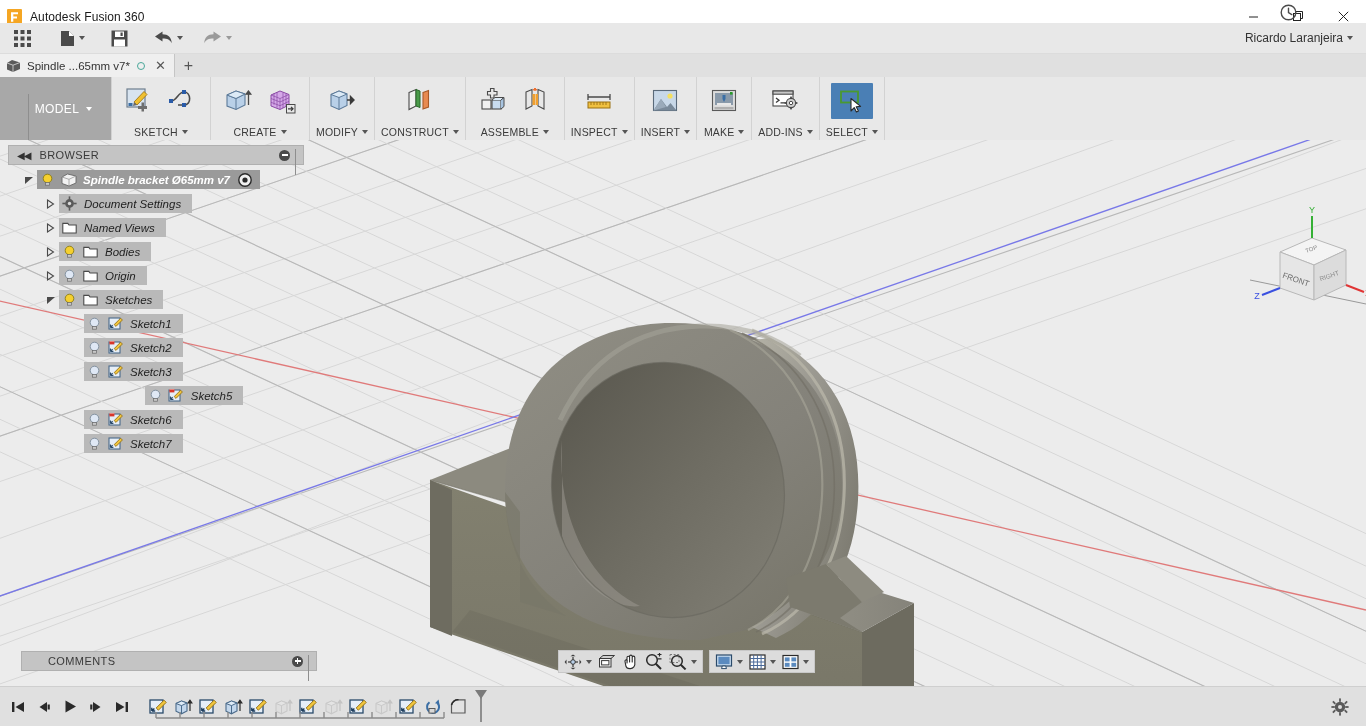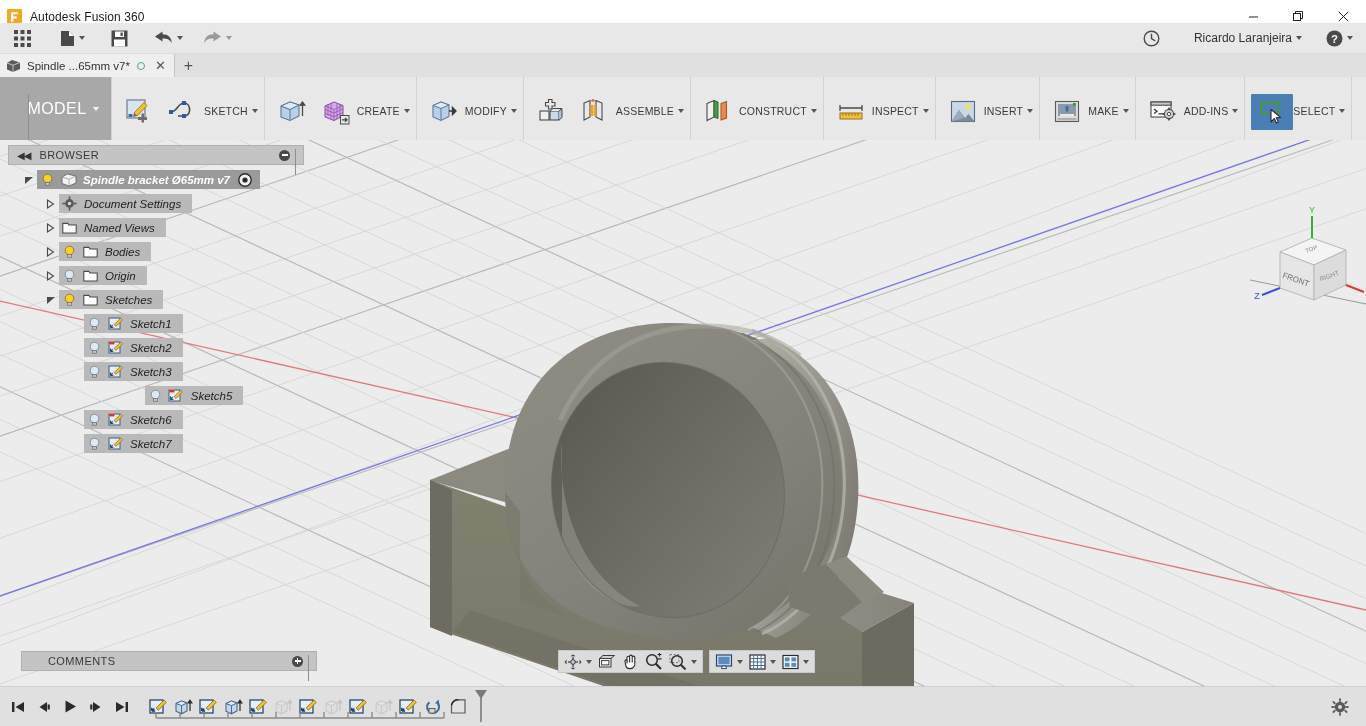--- a/index.html
+++ b/index.html
@@ -38,21 +38,21 @@
     border-bottom: 1px solid #dcdcdc;
   }
   .qat-item {
     display: flex; align-items: center; justify-content: center;
     height: 26px; padding: 0 5px; margin-left: 3px; cursor: default;
   }
   .caret { width: 0; height: 0; border-left: 3.5px solid transparent;
            border-right: 3.5px solid transparent; border-top: 4px solid #555;
            margin-left: 4px; }
   .caret.white { border-top-color: #fff; }
-  .qat-right { margin-left: auto; display: flex; align-items: center; padding-right: 8px; }
+  .qat-right { margin-left: auto; display: flex; align-items: center; padding-right: 8px; flex-direction: column; }
   .user-name { font-size: 12px; color: #333; }
 
   
   .tabbar {
     position: absolute; top: 54px; left: 0; width: 1366px; height: 23px;
     background: #e0e0e0;
     display: flex; align-items: flex-end;
   }
   .doc-tab {
     height: 23px; display: flex; align-items: center;
@@ -75,25 +75,25 @@
     background: #e8e8e8;
     display: flex; align-items: stretch;
   }
   .ws-selector {
     width: 111px; background: #a8a8a8;
     display: flex; align-items: center; justify-content: center;
     cursor: default; position: relative;
   }
   .grip { position: absolute; left: 28px; top: 17px; width: 6px; height: 28px; }
   .grip i { display: block; float: left; width: 1px; height: 28px; background: #8e8e8e; margin-right: 3px; }
-  .ws-label { font-size: 16px; color: #ffffff; letter-spacing: .4px; margin-left: 16px; }
+  .ws-label { font-size: 12px; color: #ffffff; letter-spacing: .4px; margin-left: 16px; }
 
   .rib-groups { display: flex; align-items: stretch; flex: 1; }
   .rib-group {
-    display: flex; flex-direction: row; align-items: center;
+    display: flex; flex-direction: column; align-items: center;
     padding: 4px 6px 0 6px;
     border-right: 1px solid #d2d2d2;
     justify-content: space-between;
   }
   .rib-group:first-child { border-left: 1px solid #d2d2d2; }
   .rib-icons { display: flex; align-items: flex-start; gap: 2px; padding-top: 2px; }
   .rib-btn {
     width: 42px; height: 36px; display: flex; align-items: center; justify-content: center;
     cursor: default; border-radius: 1px;
   }
@@ -393,55 +393,55 @@
         <div class="rib-label">
           <span>MODIFY</span>
           <span class="caret"></span>
         </div>
       </div>
 
       <div class="rib-group">
         <div class="rib-icons">
           <div class="rib-btn">
             <svg width="30" height="30" viewBox="0 0 30 30">
+              <path d="M4 6.5 L11 3.5 L11 20 L4 23.5 z" fill="#f0f0f0" stroke="#4a4a4a" stroke-width="1.1"></path>
+              <path d="M11 3.5 L15 5 L15 21.5 L11 20 z" fill="#4a9a4a" stroke="#2a6a2a" stroke-width="1"></path>
+              <path d="M18 6.5 L23.5 4.5 L23.5 21 L18 23 z" fill="#e88a50" stroke="#a85a28" stroke-width="1.1"></path>
+            </svg>
+          </div>
+        </div>
+        <div class="rib-label">
+          <span>CONSTRUCT</span>
+          <span class="caret"></span>
+        </div>
+      </div>
+
+      <div class="rib-group">
+        <div class="rib-icons">
+          <div class="rib-btn">
+            <svg width="30" height="30" viewBox="0 0 30 30">
               <path d="M12.5 2.5 h3.5 v3 h3 v3.5 h-3 v3 h-3.5 v-3 h-3 V5.5 h3 z" fill="#e8e8e8" stroke="#4a4a4a" stroke-width="1.1"></path>
               <rect x="4" y="14" width="9" height="9" fill="#f0f0f0" stroke="#4a4a4a" stroke-width="1.1"></rect>
               <rect x="14" y="14" width="9" height="9" fill="#c8dcf0" stroke="#4a4a4a" stroke-width="1.1"></rect>
               <path d="M14 14 L17 11.5 L26 11.5 L23 14" fill="#dceaf6" stroke="#4a4a4a" stroke-width="1"></path>
               <path d="M23 14 L26 11.5 L26 20.5 L23 23" fill="#a8c4e0" stroke="#4a4a4a" stroke-width="1"></path>
             </svg>
           </div>
           <div class="rib-btn">
             <svg width="30" height="30" viewBox="0 0 30 30">
               <path d="M4 6 L10 3.5 L10 20 L4 23 z" fill="#e8e8e8" stroke="#4a4a4a" stroke-width="1.1"></path>
               <path d="M16 3.5 L22 6 L22 23 L16 20 z" fill="#e8e8e8" stroke="#4a4a4a" stroke-width="1.1"></path>
               <rect x="10.5" y="8" width="2.5" height="11" fill="#f0a030"></rect>
               <rect x="13.5" y="8" width="2.5" height="11" fill="#f0a030"></rect>
               <path d="M13 5 v-3 M13 2 l-1.8 2 h3.6 z" fill="#f07030" stroke="#f07030" stroke-width="1"></path>
             </svg>
           </div>
         </div>
         <div class="rib-label">
           <span>ASSEMBLE</span>
-          <span class="caret"></span>
-        </div>
-      </div>
-
-      <div class="rib-group">
-        <div class="rib-icons">
-          <div class="rib-btn">
-            <svg width="30" height="30" viewBox="0 0 30 30">
-              <path d="M4 6.5 L11 3.5 L11 20 L4 23.5 z" fill="#f0f0f0" stroke="#4a4a4a" stroke-width="1.1"></path>
-              <path d="M11 3.5 L15 5 L15 21.5 L11 20 z" fill="#4a9a4a" stroke="#2a6a2a" stroke-width="1"></path>
-              <path d="M18 6.5 L23.5 4.5 L23.5 21 L18 23 z" fill="#e88a50" stroke="#a85a28" stroke-width="1.1"></path>
-            </svg>
-          </div>
-        </div>
-        <div class="rib-label">
-          <span>CONSTRUCT</span>
           <span class="caret"></span>
         </div>
       </div>
 
       <div class="rib-group">
         <div class="rib-icons">
           <div class="rib-btn">
             <svg width="30" height="30" viewBox="0 0 30 30">
               <path d="M4 8 V14 M26 8 V14 M4 11 H26" fill="none" stroke="#4a4a4a" stroke-width="1.3"></path>
               <rect x="4" y="16" width="22" height="6" fill="#f0c040" stroke="#9a7010" stroke-width="1"></rect>

